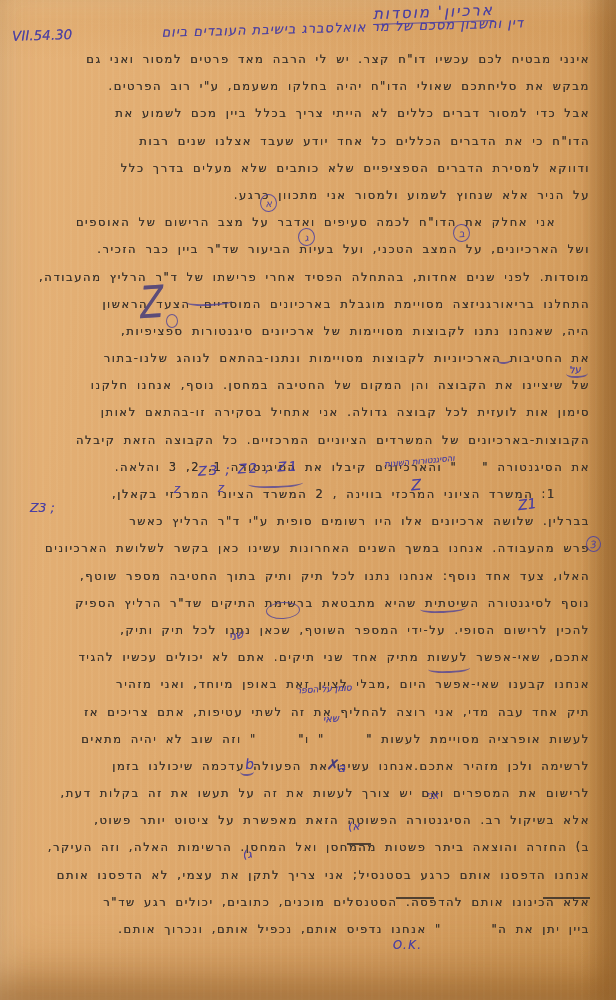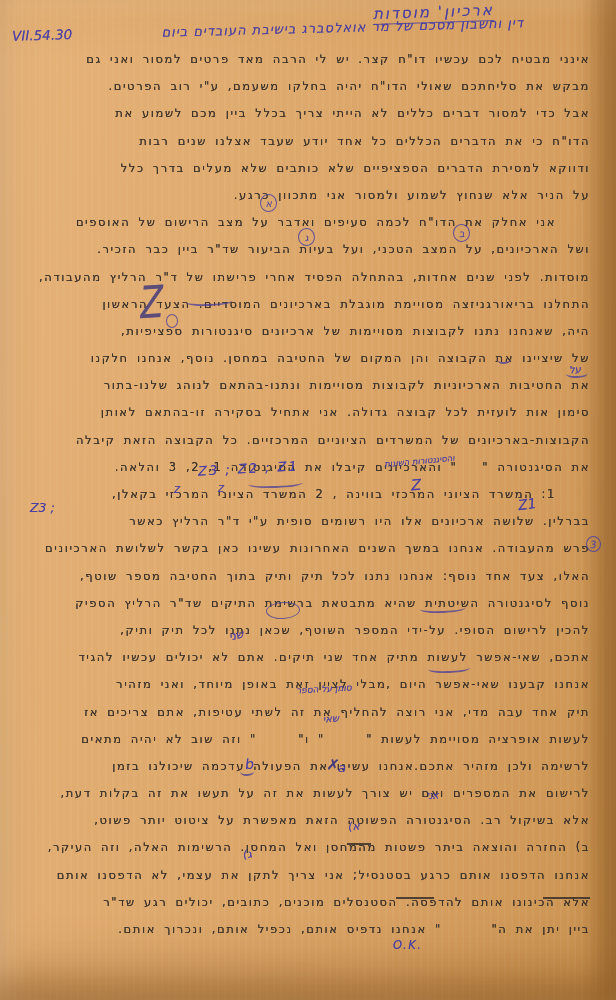--- a/index.html
+++ b/index.html
@@ -54,22 +54,22 @@
     <div class="tl">מבקש את סליחתכם שאולי הדו"ח יהיה בחלקו משעמם, ע"י רוב הפרטים.</div>
     <div class="tl">אבל כדי למסור דברים כללים לא הייתי צריך בכלל ביין מכם לשמוע את</div>
     <div class="tl">הדו"ח כי את הדברים הכללים כל אחד יודע שעבד אצלנו שנים רבות</div>
     <div class="tl">ודווקא למסירת הדברים הספציפיים שלא כותבים שלא מעלים בדרך כלל</div>
     <div class="tl">על הניר אלא שנחוץ לשמוע ולמסור אני מתכוון כרגע.</div>
     <div class="tl ind">אני אחלק את הדו"ח לכמה סעיפים ואדבר על מצב הרישום של האוספים</div>
     <div class="tl">ושל הארכיונים, על המצב הטכני, ועל בעיות הביעור שד"ר ביין כבר הזכיר.</div>
     <div class="tl">מוסדות. לפני שנים אחדות, בהתחלה הפסיד אחרי פרישתו של ד"ר הרליץ מהעבודה,</div>
     <div class="tl">התחלנו בריאורגניזצה מסויימת מוגבלת בארכיונים המוסדיים. הצעד הראשון</div>
     <div class="tl">היה, שאנחנו נתנו לקבוצות מסויימות של ארכיונים סיגנטורות ספציפיות,</div>
+    <div class="tl">את החטיבות הארכיוניות לקבוצות מסויימות ונתנו-בהתאם לנוהג שלנו-בתור</div>
     <div class="tl">של שיציינו את הקבוצה והן המקום של החטיבה במחסן. נוסף, אנחנו חלקנו</div>
-    <div class="tl">את החטיבות הארכיוניות לקבוצות מסויימות ונתנו-בהתאם לנוהג שלנו-בתור</div>
     <div class="tl">סימון אות לועזית לכל קבוצה גדולה. אני אתחיל בסקירה זו-בהתאם לאותן</div>
     <div class="tl">הקבוצות-בארכיונים של המשרדים הציוניים המרכזיים. כל הקבוצה הזאת קיבלה</div>
     <div class="tl">את הסיגנטורה "   " והארכיונים קיבלו את הסיגנטורה 1, 2, 3 והלאה.</div>
     <div class="tl ind">1: המשרד הציוני המרכזי בווינה , 2 המשרד הציוני המרכזי בקאלן,</div>
     <div class="tl">בברלין. שלושה ארכיונים אלו היו רשומים סופית ע"י ד"ר הרליץ כאשר</div>
     <div class="tl">פרש מהעבודה. אנחנו במשך השנים האחרונות עשינו כאן בקשר לשלושת הארכיונים</div>
     <div class="tl">האלו, צעד אחד נוסף: אנחנו נתנו לכל תיק ותיק בתוך החטיבה מספר שוטף,</div>
     <div class="tl">נוסף לסיגנטורה השיטתית שהיא מתבטאת ברשימת התיקים שד"ר הרליץ הספיק</div>
     <div class="tl">להכין לרישום הסופי. על-ידי המספר השוטף, שכאן נתנו לכל תיק ותיק,</div>
     <div class="tl">אתכם, שאי-אפשר לעשות מתיק אחד שני תיקים. אתם לא יכולים עכשיו להגיד</div>

